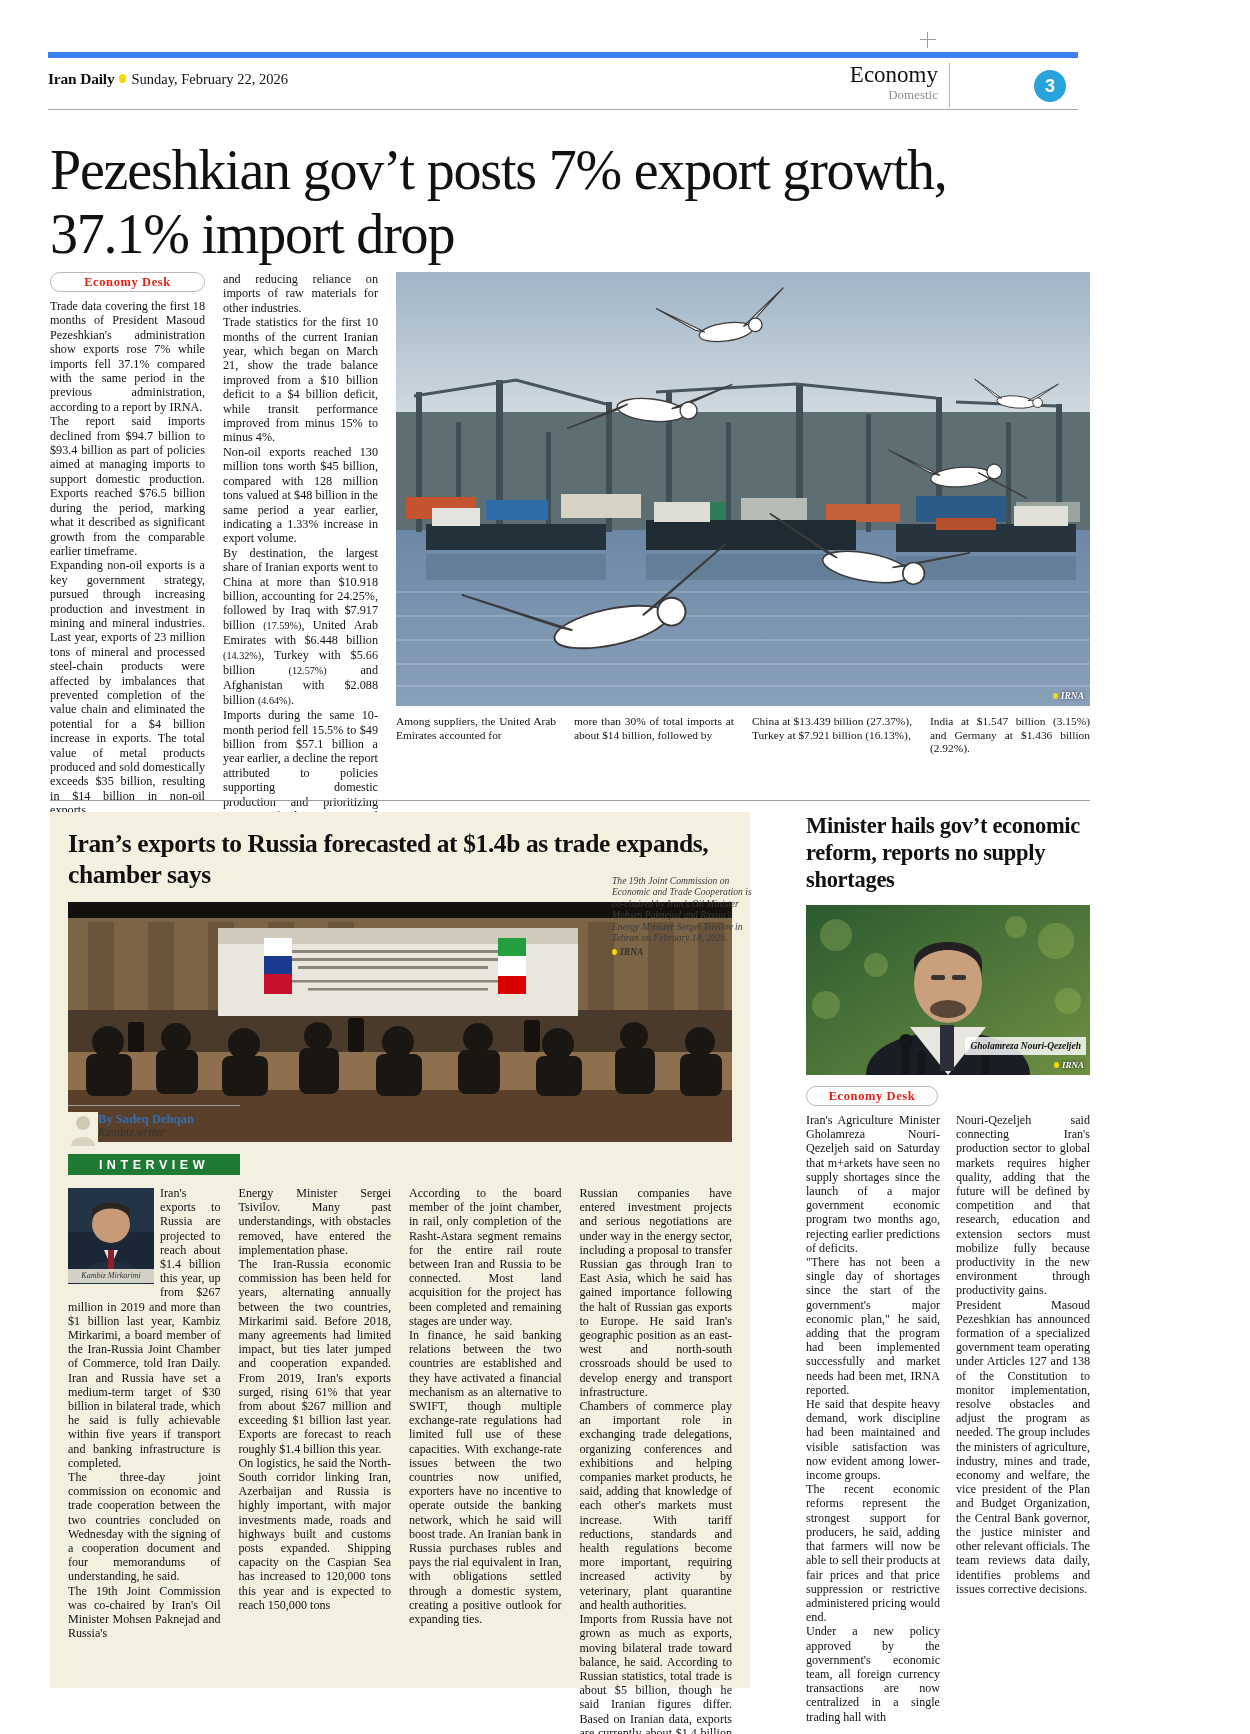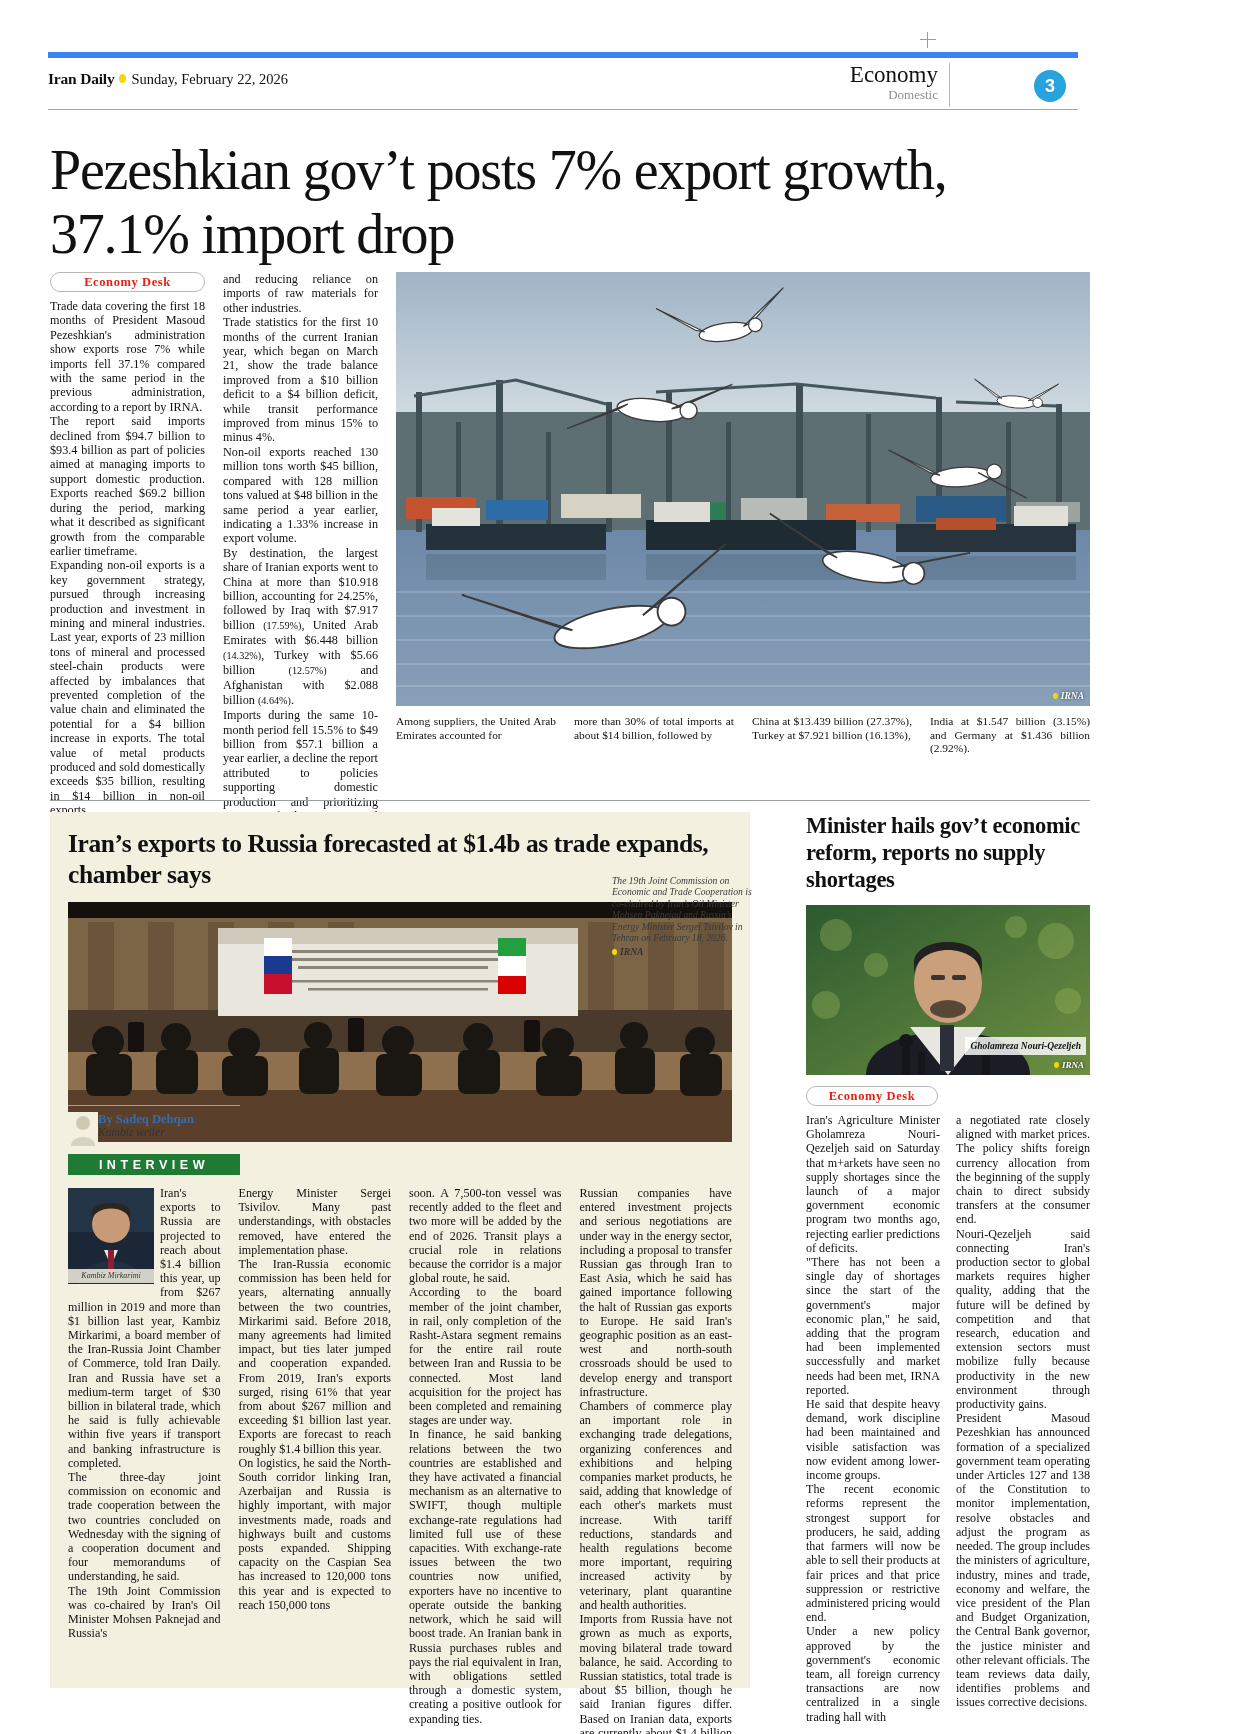--- a/index.html
+++ b/index.html
@@ -193,21 +193,21 @@
 
   <div class="headline">Pezeshkian gov’t posts 7% export growth, 37.1% import drop</div>
 
   <div class="lead">
     <div class="lead-cols">
 
       <div class="col-narrow">
         <div class="deskbadge">Economy  Desk</div>
         <div class="body-txt">
             <p>Trade data covering the first 18 months of President Masoud Pezeshkian's administration show exports rose 7% while imports fell 37.1% compared with the same period in the previous administration, according to a report by IRNA.</p>
-            <p>The report said imports declined from $94.7 billion to $93.4 billion as part of policies aimed at managing imports to support domestic production. Exports reached $69.2 billion during the period, marking what it described as significant growth from the comparable earlier timeframe.</p>
+            <p>The report said imports declined from $94.7 billion to $93.4 billion as part of policies aimed at managing imports to support domestic production. Exports reached $76.5 billion during the period, marking what it described as significant growth from the comparable earlier timeframe.</p>
             <p>Expanding non-oil exports is a key government strategy, pursued through increasing production and investment in mining and mineral industries. Last year, exports of 23 million tons of mineral and processed steel-chain products were affected by imbalances that prevented completion of the value chain and eliminated the potential for a $4 billion increase in exports. The total value of metal products produced and sold domestically exceeds $35 billion, resulting in $14 billion in non-oil exports</p>
           </div>
       </div>
 
       <div class="col-narrow">
         <div class="body-txt">
             <p>and reducing reliance on imports of raw materials for other industries.</p>
             <p>Trade statistics for the first 10 months of the current Iranian year, which began on March 21, show the trade balance improved from a $10 billion deficit to a $4 billion deficit, while transit performance improved from minus 15% to minus 4%.</p>
             <p>Non-oil exports reached 130 million tons worth $45 billion, compared with 128 million tons valued at $48 billion in the same period a year earlier, indicating a 1.33% increase in export volume.</p>
             <p>By destination, the largest share of Iranian exports went to China at more than $10.918 billion, accounting for 24.25%, followed by Iraq with $7.917 billion <span class="pct">(17.59%)</span>, United Arab Emirates with $6.448 billion <span class="pct">(14.32%)</span>, Turkey with $5.66 billion <span class="pct">(12.57%)</span> and Afghanistan with $2.088 billion <span class="pct">(4.64%)</span>.</p>
@@ -482,21 +482,20 @@
     </div>
     <div class="feat-col">
       <div>
           <p>Energy Minister Sergei Tsivilov. Many past understandings, with obstacles removed, have entered the implementation phase.</p>
           <p>The Iran-Russia economic commission has been held for years, alternating annually between the two countries, Mirkarimi said. Before 2018, many agreements had limited impact, but ties later jumped and cooperation expanded. From 2019, Iran's exports surged, rising 61% that year from about $267 million and exceeding $1 billion last year. Exports are forecast to reach roughly $1.4 billion this year.</p>
           <p>On logistics, he said the North-South corridor linking Iran, Azerbaijan and Russia is highly important, with major investments made, roads and highways built and customs posts expanded. Shipping capacity on the Caspian Sea has increased to 120,000 tons this year and is expected to reach 150,000 tons</p>
         </div>
     </div>
     <div class="feat-col">
       <div>
-          <p>soon. A 7,500-ton vessel was recently added to the fleet and two more will be added by the end of 2026. Transit plays a crucial role in relations because the corridor is a major global route, he said.</p>
           <p>According to the board member of the joint chamber, in rail, only completion of the Rasht-Astara segment remains for the entire rail route between Iran and Russia to be connected. Most land acquisition for the project has been completed and remaining stages are under way.</p>
           <p>In finance, he said banking relations between the two countries are established and they have activated a financial mechanism as an alternative to SWIFT, though multiple exchange-rate regulations had limited full use of these capacities. With exchange-rate issues between the two countries now unified, exporters have no incentive to operate outside the banking network, which he said will boost trade. An Iranian bank in Russia purchases rubles and pays the rial equivalent in Iran, with obligations settled through a domestic system, creating a positive outlook for expanding ties.</p>
         </div>
     </div>
     <div class="feat-col">
       <div>
           <p>Russian companies have entered investment projects and serious negotiations are under way in the energy sector, including a proposal to transfer Russian gas through Iran to East Asia, which he said has gained importance following the halt of Russian gas exports to Europe. He said Iran's geographic position as an east-west and north-south crossroads should be used to develop energy and transport infrastructure.</p>
           <p>Chambers of commerce play an important role in exchanging trade delegations, organizing conferences and exhibitions and helping companies market products, he said, adding that knowledge of each other's markets must increase. With tariff reductions, standards and health regulations become more important, requiring increased activity by veterinary, plant quarantine and health authorities.</p>
           <p>Imports from Russia have not grown as much as exports, moving bilateral trade toward balance, he said. According to Russian statistics, total trade is about $5 billion, though he said Iranian figures differ. Based on Iranian data, exports are currently about $1.4 billion and imports are around the same level, bringing trade close to equilibrium, whereas previously Iran's exports were only one-third or one-quarter of imports from Russia. Official trade volume stands at about $3 billion, though he said the real figure is likely higher.</p>
         </div>
@@ -554,20 +553,19 @@
 
     <div class="right-cols">
       <div class="right-c">
           <p>Iran's Agriculture Minister Gholamreza Nouri-Qezeljeh said on Saturday that m+arkets have seen no supply shortages since the launch of a major government economic program two months ago, rejecting earlier predictions of deficits.</p>
           <p>"There has not been a single day of shortages since the start of the government's major economic plan," he said, adding that the program had been implemented successfully and market needs had been met, IRNA reported.</p>
           <p>He said that despite heavy demand, work discipline had been maintained and visible satisfaction was now evident among lower-income groups.</p>
           <p>The recent economic reforms represent the strongest support for producers, he said, adding that farmers will now be able to sell their products at fair prices and that price suppression or restrictive administered pricing would end.</p>
           <p>Under a new policy approved by the government's economic team, all foreign currency transactions are now centralized in a single trading hall with</p>
         </div>
       <div class="right-c">
-          <p>a negotiated rate closely aligned with market prices. The policy shifts foreign currency allocation from the beginning of the supply chain to direct subsidy transfers at the consumer end.</p>
           <p>Nouri-Qezeljeh said connecting Iran's production sector to global markets requires higher quality, adding that the future will be defined by competition and that research, education and extension sectors must mobilize fully because productivity in the new environment through productivity gains.</p>
           <p>President Masoud Pezeshkian has announced formation of a specialized government team operating under Articles 127 and 138 of the Constitution to monitor implementation, resolve obstacles and adjust the program as needed. The group includes the ministers of agriculture, industry, mines and trade, economy and welfare, the vice president of the Plan and Budget Organization, the Central Bank governor, the justice minister and other relevant officials. The team reviews data daily, identifies problems and issues corrective decisions.</p>
         </div>
     </div>
   </div>
 
 </div>
 
 </body></html>

